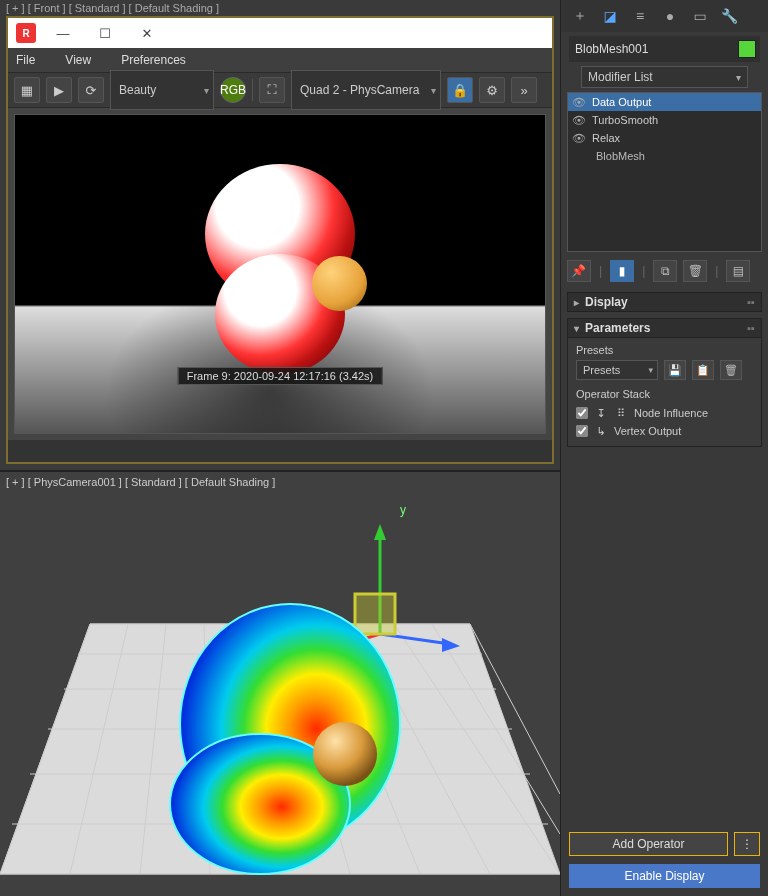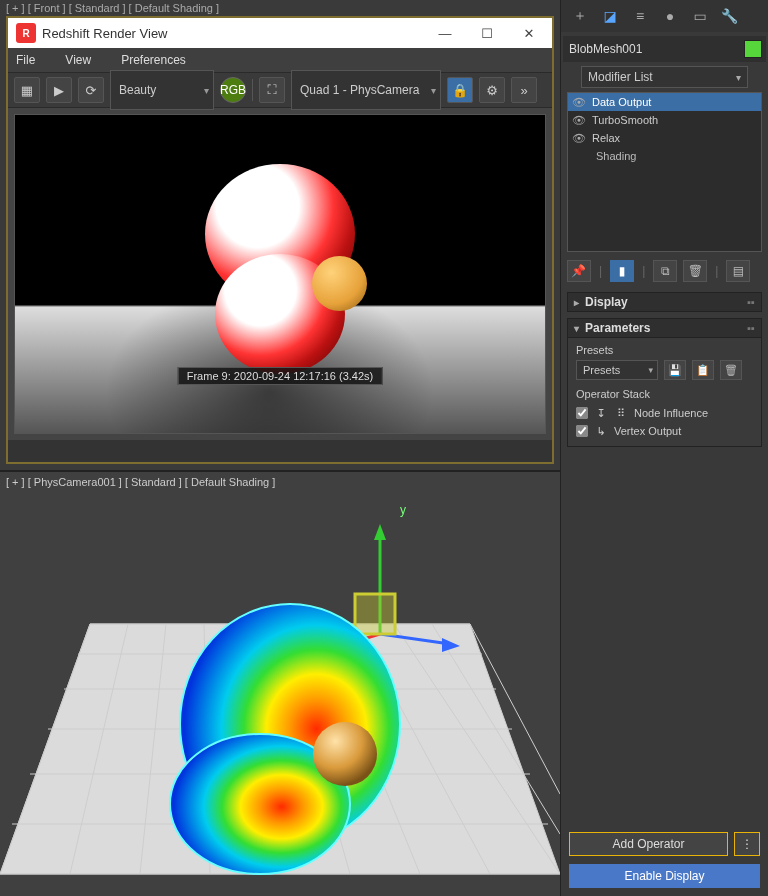--- a/index.html
+++ b/index.html
@@ -47,21 +47,21 @@
   .vp-canvas { position: absolute; inset: 0; background: #404040; }
   .vp-canvas svg { width:100%; height:100%; display:block; }
 
   
   .right-col { flex: 1; height: 896px; background: #393939; border-left: 1px solid #222; display: flex; flex-direction: column; }
 
   .cmd-tabs { height: 32px; display: flex; align-items: center; gap: 8px; padding: 0 8px; background: #333; }
   .cmd-tab { width: 22px; height: 22px; display: flex; align-items: center; justify-content: center; color: #aaa; cursor: pointer; font-size: 14px; }
   .cmd-tab.active { color: #58a6ff; }
 
-  .objname-row { height: 26px; background: #2f2f2f; display: flex; align-items: center; margin: 4px 2px; gap: 29px; }
+  .objname-row { height: 26px; background: #2f2f2f; display: flex; align-items: center; margin: 4px 8px; gap: 29px; }
   .objname { flex:1; padding: 0 6px; color:#ddd; font-size:12px; }
   .colorswatch { width: 18px; height: 18px; background: #57d63b; margin-right: 4px; border: 1px solid #222; cursor:pointer; }
 
   .modlist-label { height: 22px; background: #333; margin: 0 20px; padding: 0 6px; display:flex; align-items:center; position:relative; cursor:pointer; border:1px solid #555;}
   .modlist-label::after { content:"▾"; position:absolute; right:6px; font-size:10px; color:#aaa;}
 
   .modstack { margin:4px 6px; border:1px solid #555; background:#2c2c2c; height:160px; overflow:auto;}
   .mod-row { height:18px; display:flex; align-items:center; font-size:11px; padding-left:4px; gap:6px; cursor:pointer;}
   .mod-row.sel { background:#3a6ea5; color:#fff;}
   .mod-eye { width:14px; text-align:center; color:#aaa; font-size:11px;}
@@ -98,41 +98,40 @@
 <body>
 
 <div class="left-col">
 
   <div class="vp-label-top">[ + ] [ Front ] [ Standard ] [ Default Shading ]</div>
 
   <div class="render-frame">
 
     <div class="titlebar">
       <span class="rs-logo">R</span>
-      <span class="title-txt">Redshift Render View</span>
       <span class="winbtn">—</span>
       <span class="winbtn">☐</span>
       <span class="winbtn">✕</span>
     </div>
 
     <div class="rv-menubar">
       <span>File</span>
       <span>View</span>
       <span>Preferences</span>
     </div>
 
     <div class="rv-toolbar">
       <span class="tb-btn">▦</span>
       <span class="tb-btn">▶</span>
       <span class="tb-btn">⟳</span>
       <span class="tb-select" style="width:104px">Beauty</span>
       <span class="rgb-btn">RGB</span>
       <span class="tb-sep"></span>
       <span class="tb-btn">⛶</span>
-      <span class="tb-select" style="width:150px">Quad 1 - PhysCamera</span>
+      <span class="tb-select" style="width:150px">Quad 2 - PhysCamera</span>
       <span class="tb-btn" style="background:#3a6ea5">🔒</span>
       <span class="tb-btn">⚙</span>
       <span class="tb-btn">»</span>
     </div>
 
     <div class="render-canvas">
       <div class="floor"></div>
       <div class="blobshape">
         <div class="lobe top"></div>
         <div class="lobe bot"></div>
@@ -232,21 +231,21 @@
     </div>
     <div class="mod-row">
       <span class="mod-eye">👁</span>
       <span>TurboSmooth</span>
     </div>
     <div class="mod-row">
       <span class="mod-eye">👁</span>
       <span>Relax</span>
     </div>
     <div class="mod-row base">
-      <span>Shading</span>
+      <span>BlobMesh</span>
     </div>
   </div>
 
   <div class="stack-tools">
     <span class="st-btn">📌</span>
     <span class="st-sep">|</span>
     <span class="st-btn active">▮</span>
     <span class="st-sep">|</span>
     <span class="st-btn">⧉</span>
     <span class="st-btn">🗑</span>

